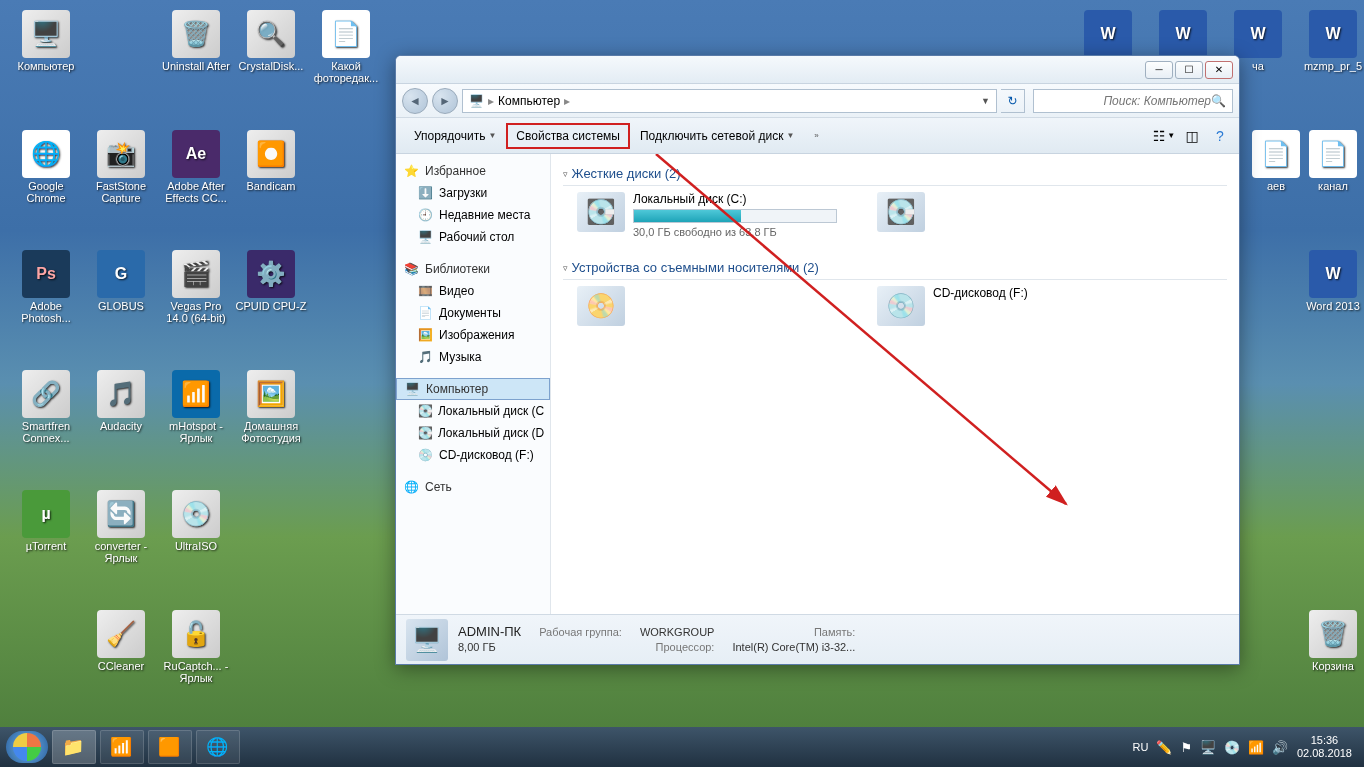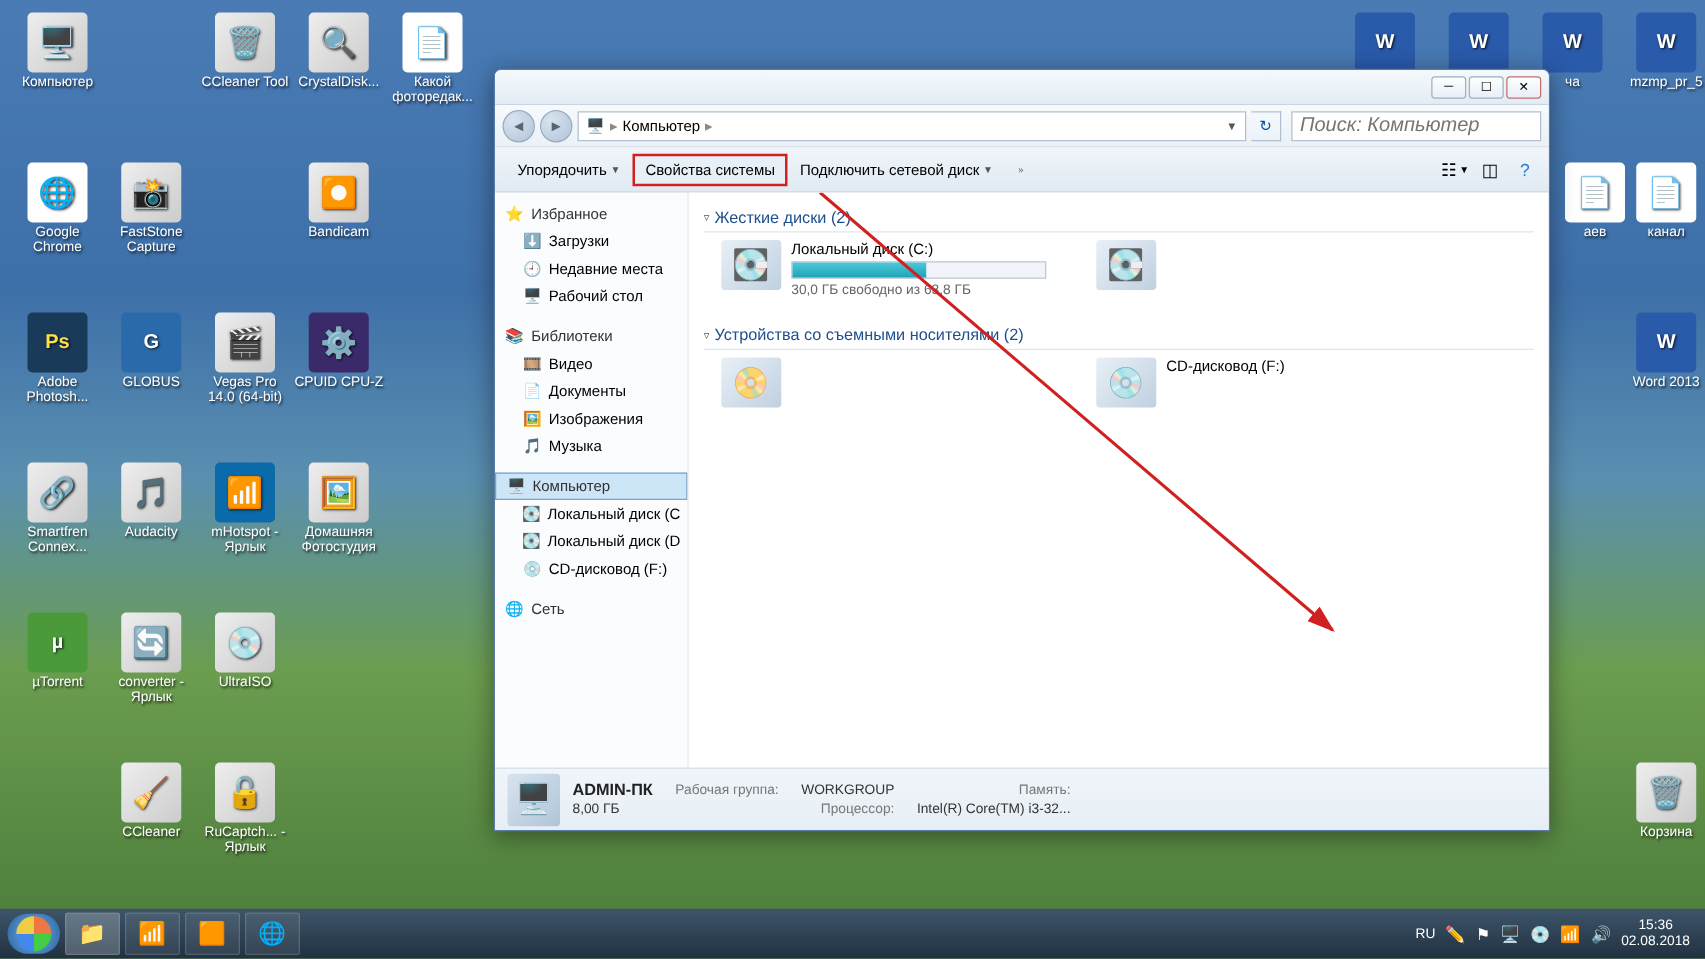--- a/index.html
+++ b/index.html
@@ -16,21 +16,21 @@
 .titlebar { height: 28px; background: linear-gradient(180deg,#f5f9fc,#e3ecf4); display: flex; justify-content: flex-end; align-items: center; padding: 0 6px; border-bottom: 1px solid #c8d4e0; }
 .winbtn { width: 28px; height: 18px; margin-left: 2px; border: 1px solid #a0b0c0; border-radius: 3px; background: linear-gradient(180deg,#fdfefe,#e8eff6); font-size: 10px; display:flex;align-items:center;justify-content:center; cursor:pointer;}
 .winbtn.close { border-color: #c07070; }
 
 .navbar { height: 34px; background: linear-gradient(180deg,#f7fafd,#eaf1f7); display: flex; align-items: center; padding: 0 6px; gap: 4px; border-bottom: 1px solid #d0dae4;}
 .navbtn { width: 26px; height: 26px; border-radius: 50%; background: radial-gradient(circle at 30% 30%, #d8e4ef, #b0c4d8); border:1px solid #9ab; cursor:pointer; display:flex;align-items:center;justify-content:center;font-size:12px;color:#567;}
 .breadcrumb { flex: 1; height: 24px; border: 1px solid #b0c0d0; background: #fff; display: flex; align-items: center; padding: 0 6px; font-size: 12px; gap:4px;}
 .breadcrumb .sep { color: #888; }
 .refresh { width: 24px; height:24px; border:1px solid #b0c0d0; border-left:none; display:flex;align-items:center;justify-content:center;cursor:pointer;font-size:12px;color:#05a;}
 .search { width: 200px; height: 24px; border: 1px solid #b0c0d0; background: #fff; display: flex; align-items: center; padding: 0 6px; font-size: 12px; margin-left:4px;}
-.search input { border: none; outline: none; flex: 1; font-size: 16px; font-style: italic; color: #888; background:transparent;}
+.search input { border: none; outline: none; flex: 1; font-size: 12px; font-style: italic; color: #888; background:transparent;text-align:right;}
 .search .sicon { color: #4a6a9a; cursor:pointer; }
 
 .toolbar { height: 36px; background: linear-gradient(180deg,#f0f5fa,#e0eaf2); display: flex; align-items: center; padding: 0 8px; font-size: 12px; border-bottom: 1px solid #c8d4e0; position: relative;}
 .tbtn { padding: 6px 10px; cursor: pointer; white-space: nowrap; display:flex;align-items:center;gap:3px;}
 .tbtn.highlight { border: 2px solid #d02020; padding: 4px 8px; background:#e8f0f7;}
 .tbtn .drop { font-size: 8px; color: #555; }
 .toolbar-right { margin-left: auto; display:flex; gap:6px; align-items:center;}
 .tbicon { width:22px; height:22px; display:flex;align-items:center;justify-content:center;cursor:pointer; border:1px solid transparent; font-size:14px;}
 
 .body { flex: 1; display: flex; overflow:hidden;}
@@ -53,21 +53,21 @@
 .drive .dbar .fill { height: 100%; background: linear-gradient(180deg,#4ec8d8,#1ea4b8);}
 .drive .dfree { font-size: 11px; color: #666; }
 
 .arrow-annotation { position:absolute; pointer-events:none; }
 
 .status { height: 50px; background: linear-gradient(180deg,#f0f5fa,#e6eef5); border-top: 1px solid #d0dae4; display: flex; align-items: center; padding: 4px 10px; font-size: 11px; color: #444; gap:10px;}
 .status .pcimg { width:42px;height:42px;background:linear-gradient(135deg,#d8e4ef,#b0c4d8);border-radius:3px;display:flex;align-items:center;justify-content:center;font-size:24px;}
 .status .cols { display:grid; grid-template-columns:auto auto auto auto; column-gap:18px; row-gap:2px; align-items:center;}
 .status .k { color:#777; text-align:right;}
 .status .v { color:#333;}
-.status .pcname { font-size:13px; color:#222;font-weight:bold;}
+.status .pcname { font-size:13px; color:#222;}
 
 
 .taskbar { position: absolute; bottom: 0; left: 0; right: 0; height: 40px; background: linear-gradient(180deg, rgba(60,80,110,0.9), rgba(30,45,65,0.95)); display: flex; align-items: center; padding: 0 4px; }
 .start { width: 42px; height: 32px; border-radius: 18px; background: radial-gradient(circle,#6fb5e8,#2a5f9e); display:flex;align-items:center;justify-content:center;cursor:pointer;margin-left:2px;}
 .start .orb { width:28px;height:28px;border-radius:50%;background: conic-gradient(#e74 0 90deg,#4c4 90deg 180deg,#48e 180deg 270deg,#ec4 270deg 360deg);}
 .tbapp { width:44px; height:34px; margin-left:4px; background: rgba(255,255,255,0.08); border:1px solid rgba(255,255,255,0.15); border-radius:2px; display:flex;align-items:center;justify-content:center;cursor:pointer;font-size:18px;}
 .tbapp.active { background: rgba(255,255,255,0.22); }
 .tray { margin-left: auto; display: flex; align-items: center; gap: 8px; padding: 0 8px; color: #fff; font-size: 11px;}
 .tray .ticon { cursor:pointer; font-size:13px;}
 .tray .clock { text-align: center; line-height:1.2;}
@@ -75,44 +75,48 @@
 </head>
 <body>
 
 <div class="desktop" id="desktop">
     <div class="dicon" style="left: 10px; top: 10px;">
       <div class="ibox">🖥️</div>
       <div class="lbl">Компьютер</div>
     </div>
     <div class="dicon" style="left: 160px; top: 10px;">
       <div class="ibox">🗑️</div>
-      <div class="lbl">CCleaner Tool</div>
+      <div class="lbl">Uninstall After</div>
     </div>
     <div class="dicon" style="left: 235px; top: 10px;">
       <div class="ibox">🔍</div>
       <div class="lbl">CrystalDisk...</div>
     </div>
     <div class="dicon" style="left: 310px; top: 10px;">
       <div class="ibox" style="background: rgb(255, 255, 255);">📄</div>
       <div class="lbl">Какой фоторедак...</div>
     </div>
     <div class="dicon" style="left: 10px; top: 130px;">
       <div class="ibox" style="background: rgb(255, 255, 255);">🌐</div>
       <div class="lbl">Google Chrome</div>
     </div>
     <div class="dicon" style="left: 85px; top: 130px;">
       <div class="ibox">📸</div>
       <div class="lbl">FastStone Capture</div>
     </div>
+    <div class="dicon" style="left: 160px; top: 130px;">
+      <div class="ibox" style="background: rgb(74, 42, 106); color: rgb(255, 255, 255); font-weight: bold; font-size: 16px;">Ae</div>
+      <div class="lbl">Adobe After Effects CC...</div>
+    </div>
     <div class="dicon" style="left: 235px; top: 130px;">
       <div class="ibox">⏺️</div>
       <div class="lbl">Bandicam</div>
     </div>
     <div class="dicon" style="left: 10px; top: 250px;">
-      <div class="ibox" style="background: rgb(26, 58, 90); color: #fde047; font-weight: bold; font-size: 16px;">Ps</div>
+      <div class="ibox" style="background: rgb(26, 58, 90); color: #fca5a5; font-weight: bold; font-size: 16px;">Ps</div>
       <div class="lbl">Adobe Photosh...</div>
     </div>
     <div class="dicon" style="left: 85px; top: 250px;">
       <div class="ibox" style="background: rgb(42, 106, 170); color: rgb(255, 255, 255); font-weight: bold; font-size: 16px;">G</div>
       <div class="lbl">GLOBUS</div>
     </div>
     <div class="dicon" style="left: 160px; top: 250px;">
       <div class="ibox">🎬</div>
       <div class="lbl">Vegas Pro 14.0 (64-bit)</div>
     </div>

